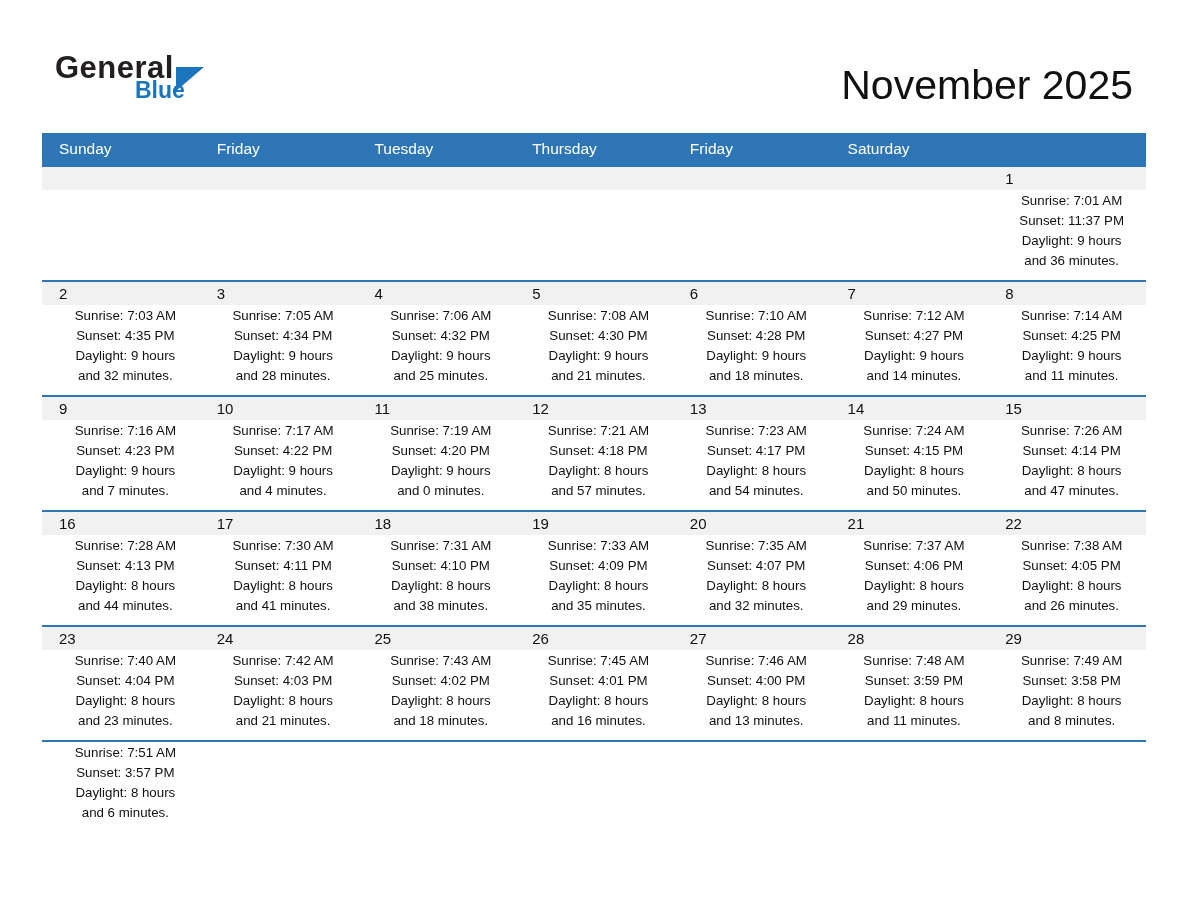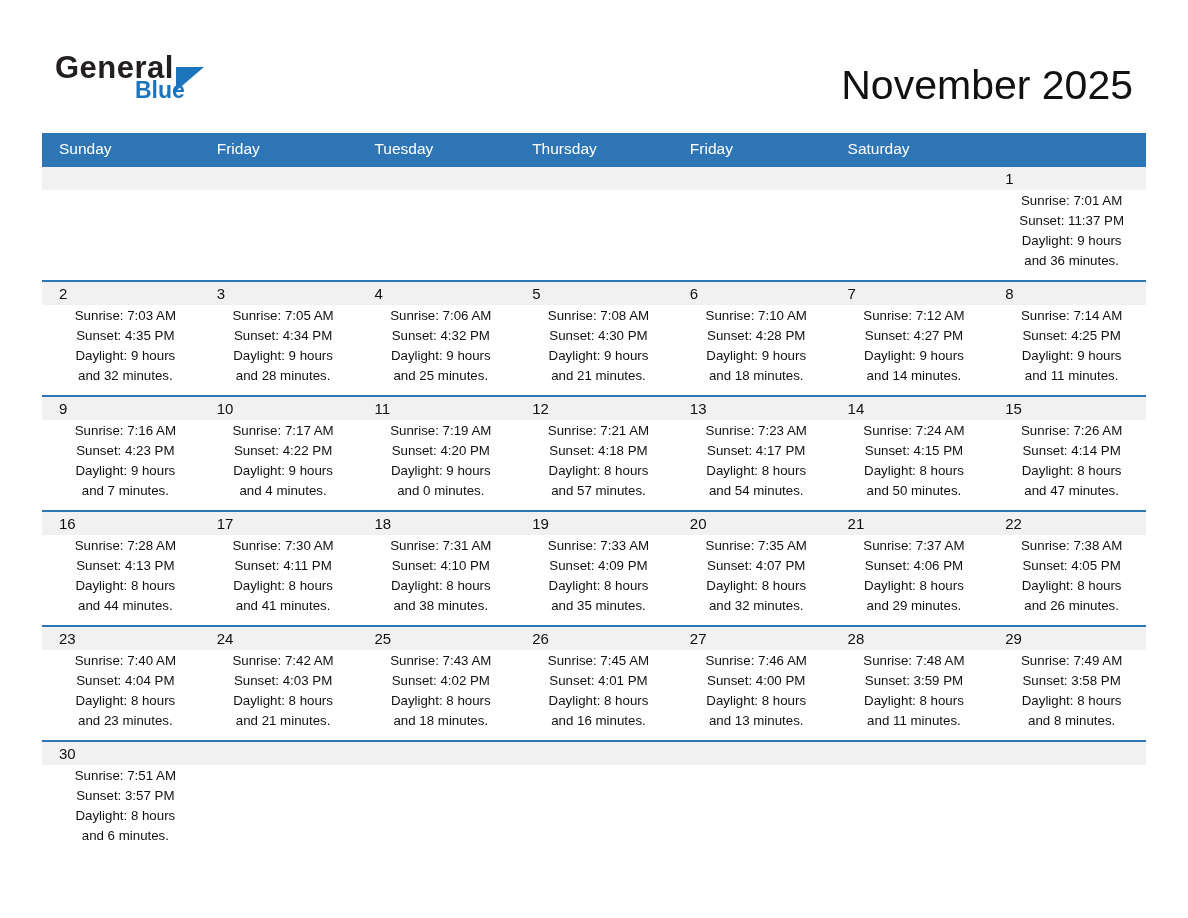--- a/index.html
+++ b/index.html
@@ -377,29 +377,20 @@
           </div>
           <div class="day-cell">
             <div class="day-line">Sunrise: 7:49 AM</div>
             <div class="day-line">Sunset: 3:58 PM</div>
             <div class="day-line">Daylight: 8 hours</div>
             <div class="day-line">and 8 minutes.</div>
           </div>
         </div>
       </div>
       <div class="week-row">
-        <div class="num-strip">
-          <div class="num-cell">30</div>
-          <div class="num-cell"></div>
-          <div class="num-cell"></div>
-          <div class="num-cell"></div>
-          <div class="num-cell"></div>
-          <div class="num-cell"></div>
-          <div class="num-cell"></div>
-        </div>
         <div class="content-strip">
           <div class="day-cell">
             <div class="day-line">Sunrise: 7:51 AM</div>
             <div class="day-line">Sunset: 3:57 PM</div>
             <div class="day-line">Daylight: 8 hours</div>
             <div class="day-line">and 6 minutes.</div>
           </div>
           <div class="day-cell"></div>
           <div class="day-cell"></div>
           <div class="day-cell"></div>

